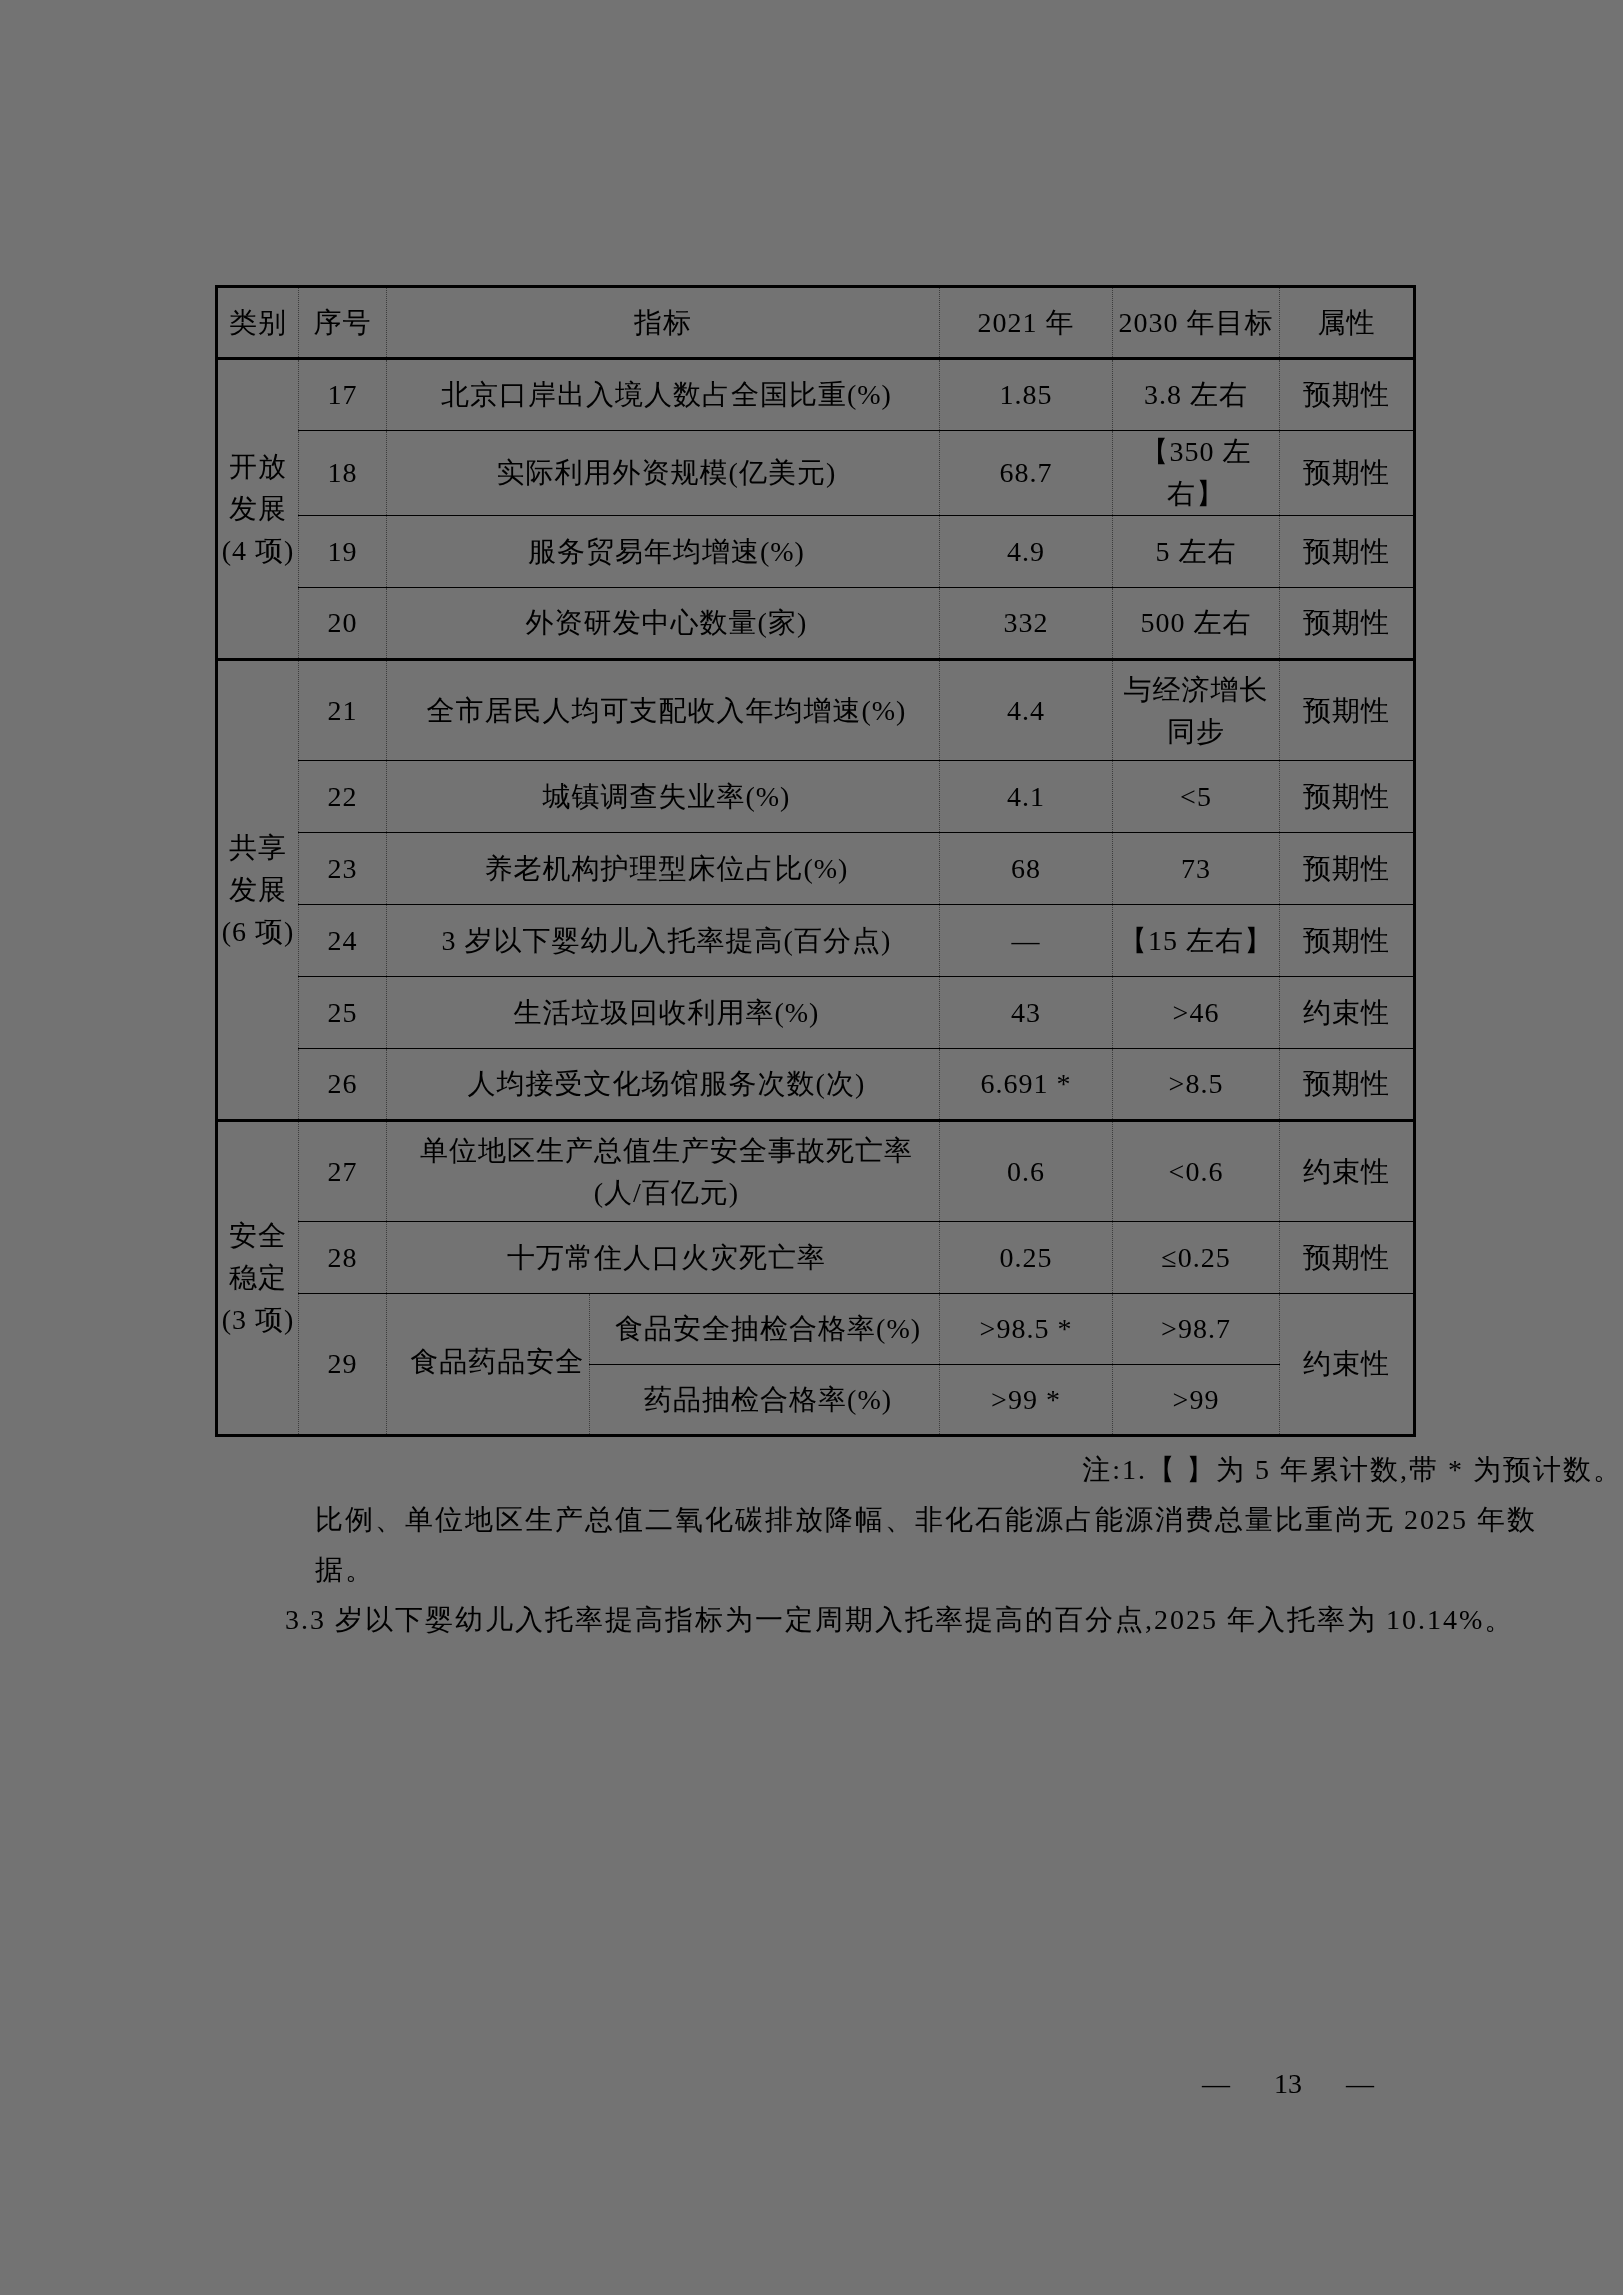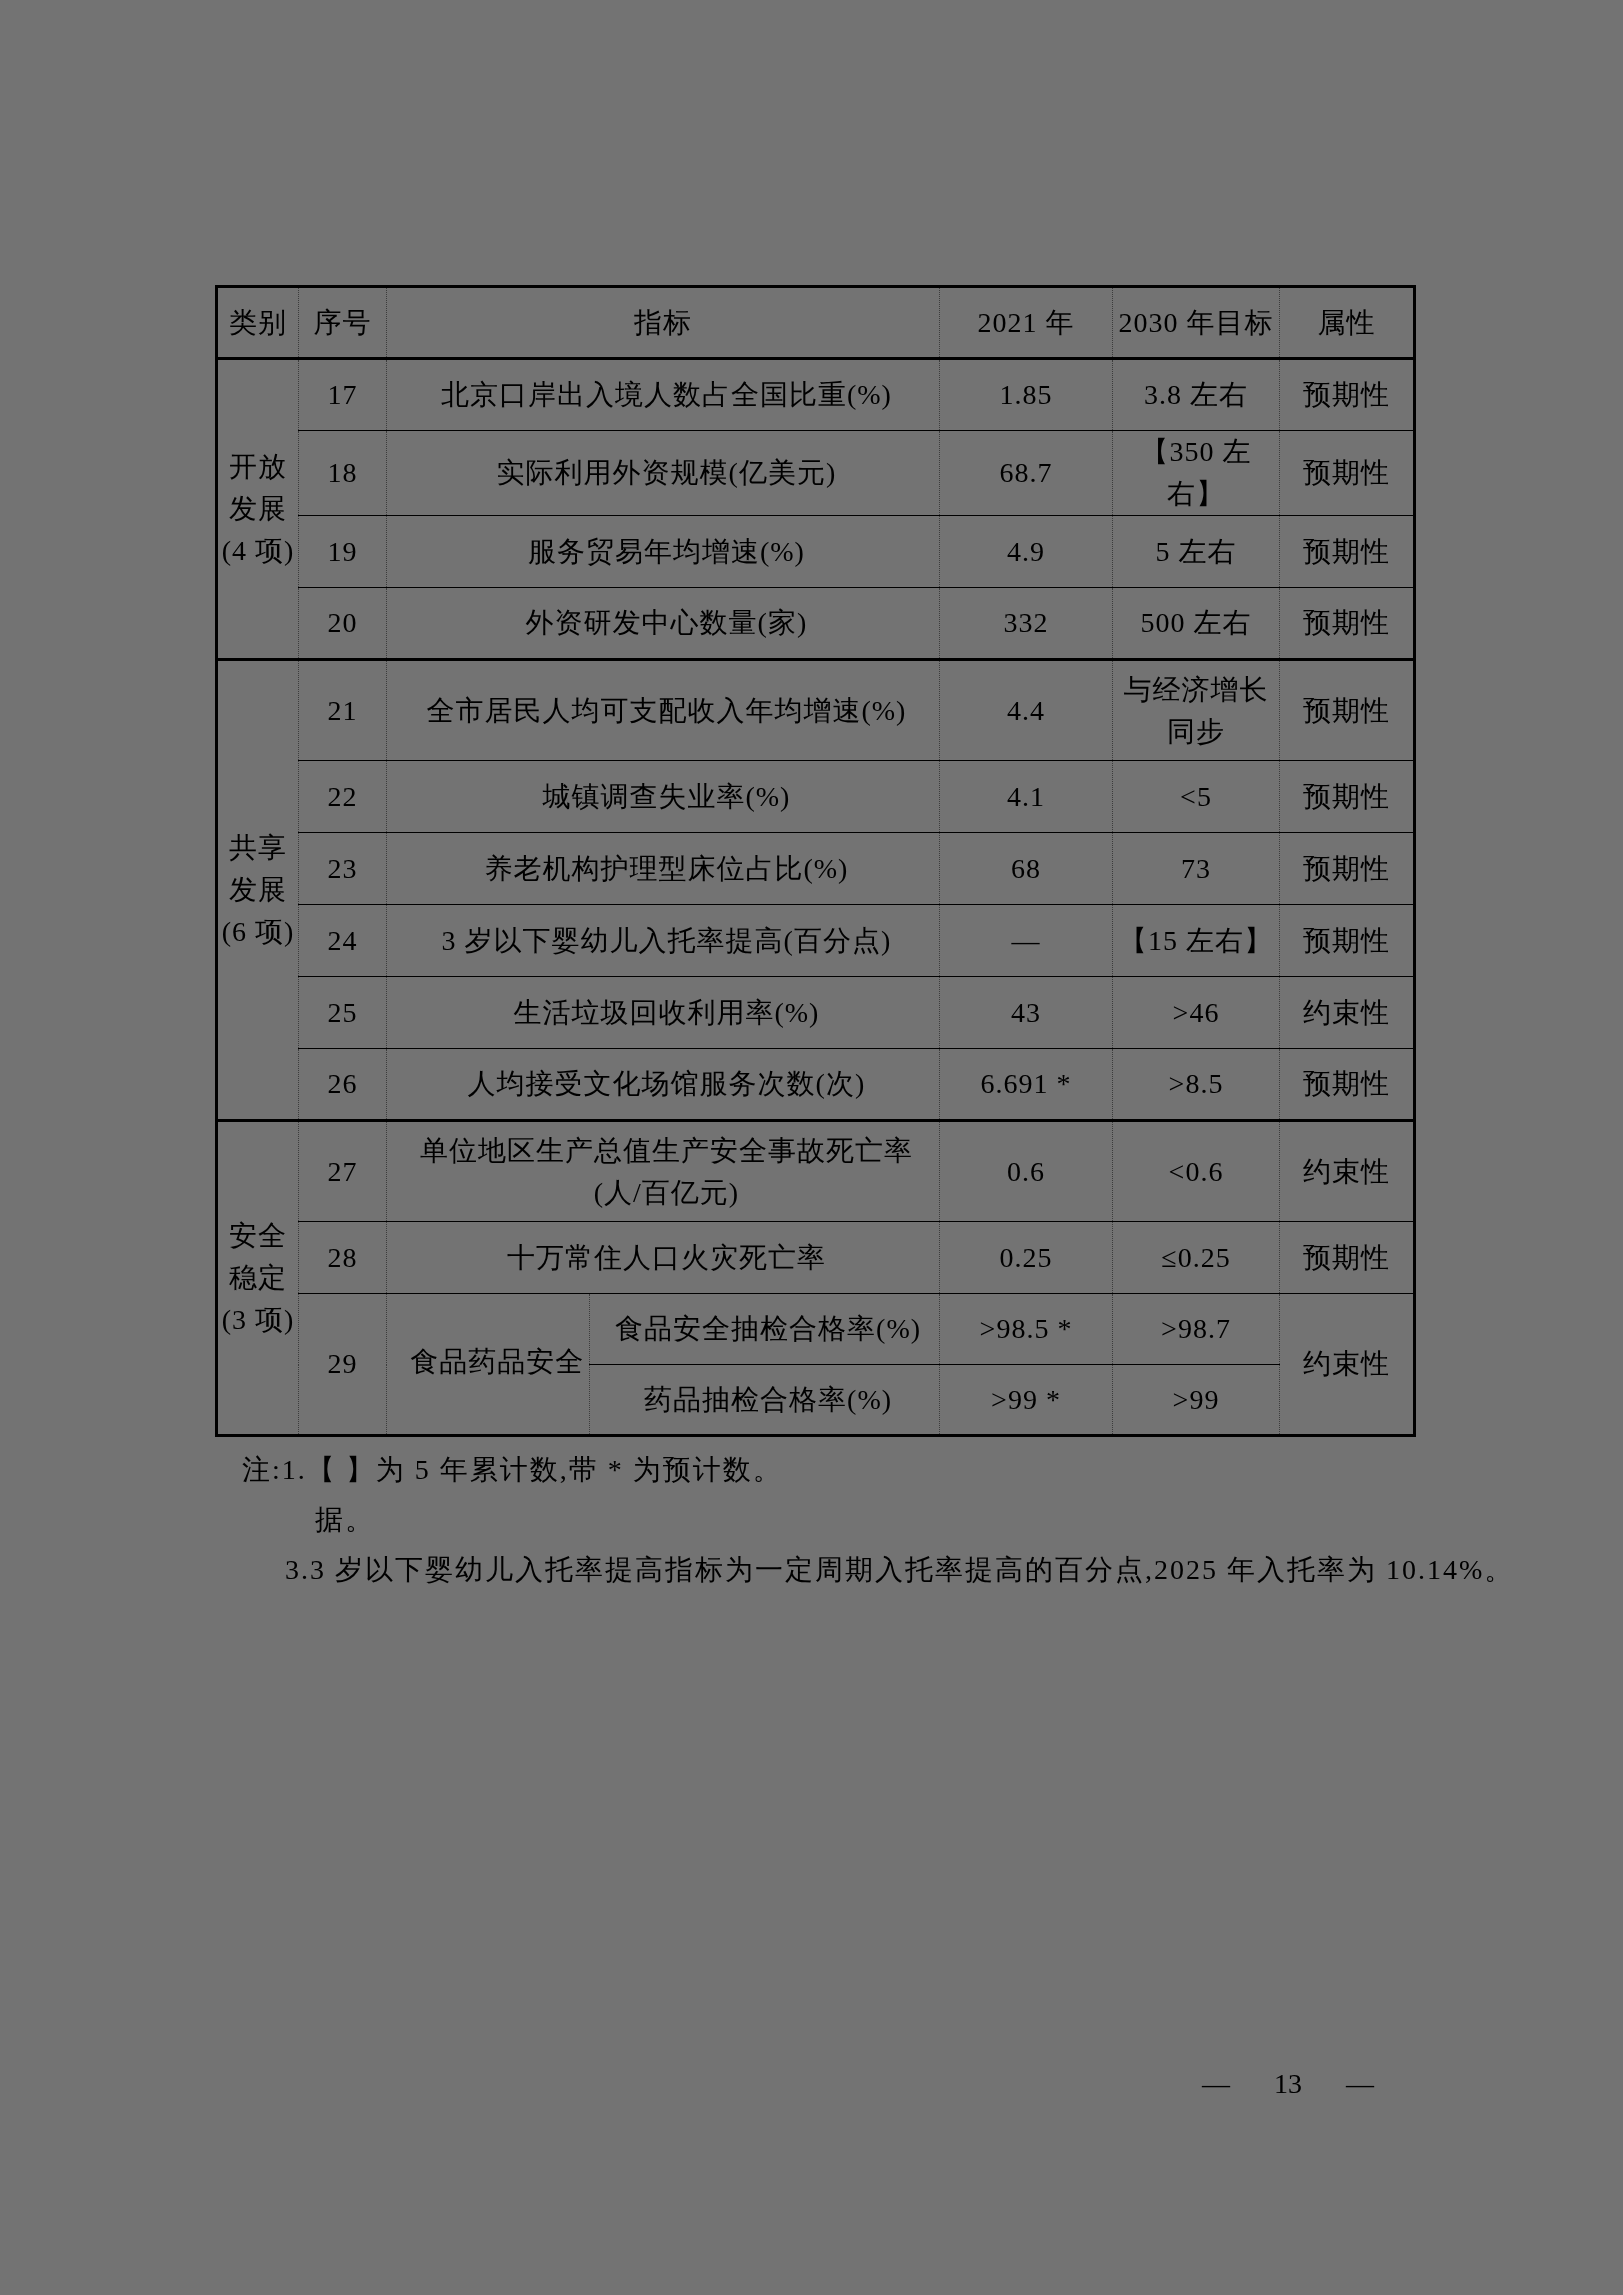--- a/index.html
+++ b/index.html
@@ -57,21 +57,21 @@
     top: 1445px;
     width: 1623px;
   }
   .note-line {
     height: 50px;
     line-height: 50px;
     font-size: 28px;
     letter-spacing: 2px;
     white-space: pre;
   }
-  .note-line.indent-0 { padding-left: 242px; }
+  .note-line.indent-0 { padding-left: 242px; text-align: right; }
   .note-line.indent-1 { padding-left: 285px; }
   .note-line.indent-2 { padding-left: 315px; }
 
   
   .page-footer {
     position: absolute;
     left: 1202px;
     top: 2066px;
     width: 172px;
     height: 36px;
@@ -217,20 +217,21 @@
       <tr class="r-sub">
         <td class="subind-cell">药品抽检合格率(%)</td>
         <td>&gt;99 *</td>
         <td>&gt;99</td>
       </tr>
     </tbody>
   </table>
 
   <div class="notes">
     <div class="note-line indent-0">注:1.【 】为 5 年累计数,带 * 为预计数。</div>
+    <div class="note-line indent-2">比例、单位地区生产总值二氧化碳排放降幅、非化石能源占能源消费总量比重尚无 2025 年数</div>
     <div class="note-line indent-2">据。</div>
     <div class="note-line indent-1">3.3 岁以下婴幼儿入托率提高指标为一定周期入托率提高的百分点,2025 年入托率为 10.14%。</div>
   </div>
 
   <div class="page-footer">
     <span class="dash">—</span>
     <span>13</span>
     <span class="dash">—</span>
   </div>
 

